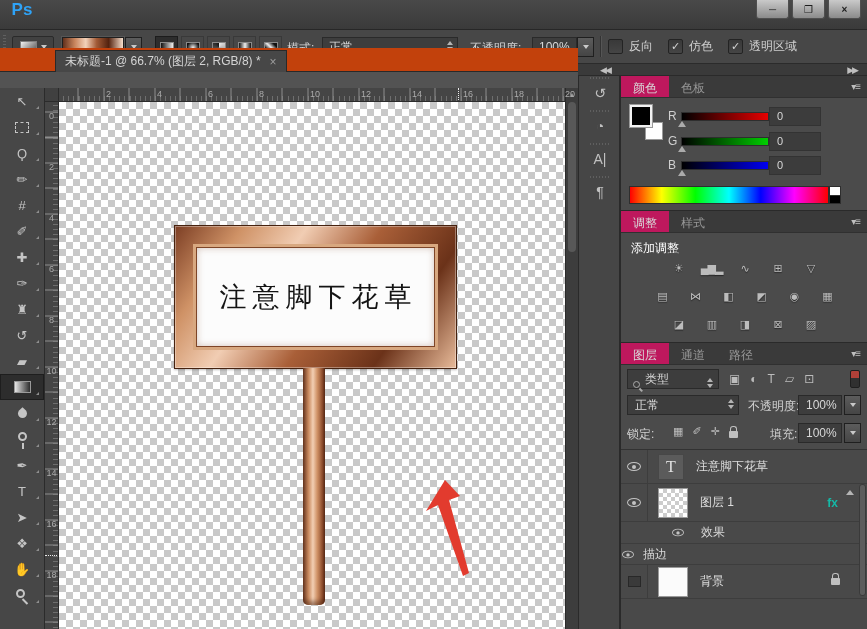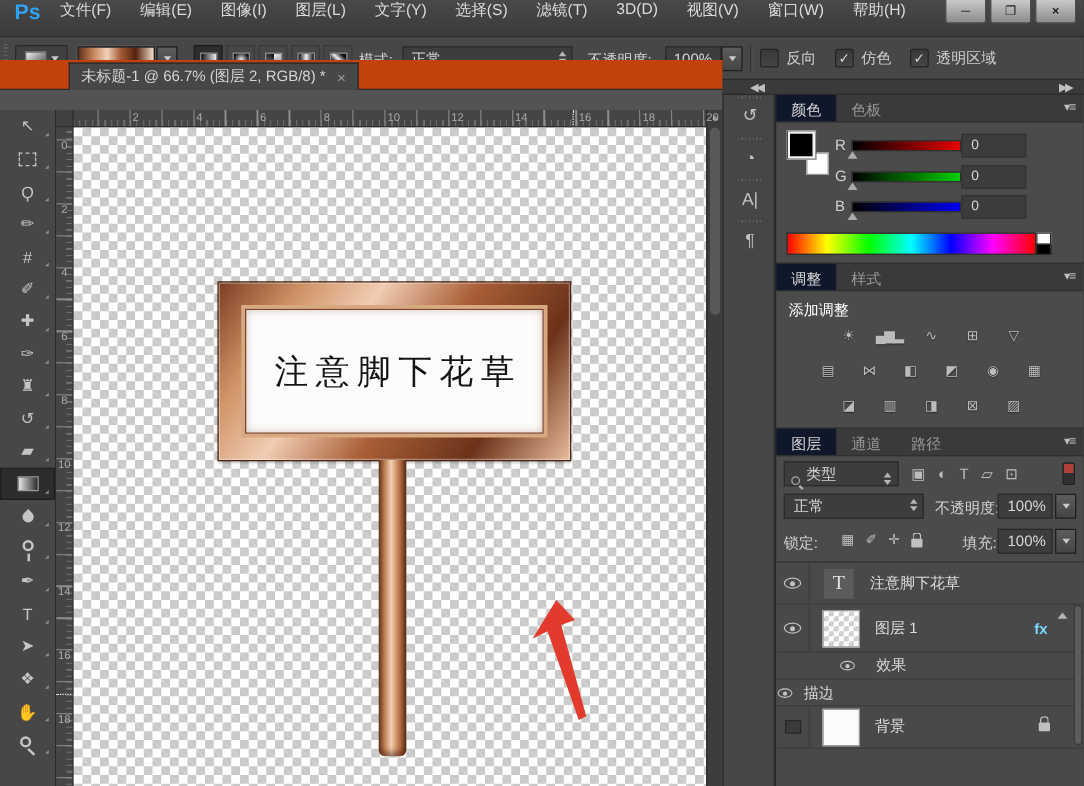--- a/index.html
+++ b/index.html
@@ -85,21 +85,21 @@
 .strip{position:absolute;left:578px;top:76px;width:42px;height:553px;background:#464646;border-right:1px solid #2a2a2a;border-left:1px solid #2a2a2a}
 .strip-btn{position:relative;width:42px;height:33px;display:flex;align-items:center;justify-content:center;color:#c0c0c0;font-size:14px}
 .strip-btn::before{content:"";position:absolute;top:1px;left:11px;right:11px;height:2px;background:repeating-linear-gradient(90deg,#5f5f5f 0 1px,transparent 1px 3px)}
 
 .panel{position:absolute;left:620px;width:247px;background:#4b4b4b;border-left:1px solid #2a2a2a}
 #p-color{top:76px;height:134px}
 #p-adjust{top:210px;height:132px;border-top:1px solid #2a2a2a}
 #p-layers{top:342px;height:363px;border-top:1px solid #2a2a2a}
 .ptabs{position:relative;height:22px;background:#3a3a3a;display:flex;border-bottom:1px solid #303030}
 .ptab{padding:4px 12px 0;color:#979797}
-.ptab.on{background:#0f172a;color:#d8d8d8}
+.ptab.on{background:#be185d;color:#d8d8d8}
 .flyout{position:absolute;right:7px;top:5px;color:#bfbfbf;font-size:10px;letter-spacing:-1px}
 
 
 .fg-swatch{position:absolute;left:8px;top:28px;width:24px;height:24px;background:#000;border:1px solid #9a9a9a;box-shadow:inset 0 0 0 2px #f2f2f2;z-index:2}
 .bg-swatch{position:absolute;left:24px;top:46px;width:18px;height:18px;background:#fff;border:1px solid #9a9a9a}
 .chrow{position:absolute;left:0;width:247px;height:20px}
 .chlabel{position:absolute;left:47px;top:2px;color:#d0d0d0}
 .chtrack{position:absolute;left:60px;top:5px;width:88px;height:9px;border:1px solid #2e2e2e}
 .chthumb{position:absolute;left:57px;top:14px;width:0;height:0;border-left:4px solid transparent;border-right:4px solid transparent;border-bottom:6px solid #ababab}
 .chval{position:absolute;left:148px;top:0;width:52px;height:19px;background:#3c3c3c;border:1px solid #333;color:#d8d8d8;font-size:11px;line-height:17px;padding-left:7px}
@@ -134,46 +134,33 @@
 .eye.small{transform:scale(.85)}
 .eyeoff{width:13px;height:11px;background:#3a3a3a;border:1px solid #282828}
 .lthumb{margin-left:10px;flex:none;position:relative}
 .t-text{width:26px;height:26px;background:#5b5b5b;border:1px solid #474747;color:#e2e2e2;font-family:"Liberation Serif",serif;font-size:16px;display:flex;align-items:center;justify-content:center}
 .t-checker,.t-checker-pole,.t-white{width:30px;height:30px;border:1px solid #9a9a9a}
 .t-checker,.t-checker-pole{background-color:#fff;background-image:linear-gradient(45deg,#ccc 25%,transparent 25%,transparent 75%,#ccc 75%),linear-gradient(45deg,#ccc 25%,transparent 25%,transparent 75%,#ccc 75%);background-size:8px 8px;background-position:0 0,4px 4px}
 .t-checker-pole{border:1px solid #f2f2f2;box-shadow:0 0 0 1px #222}
 .t-checker-pole::after{content:"";position:absolute;left:13px;top:2px;width:3px;height:25px;background:linear-gradient(90deg,#8a4a2b,#d89b70)}
 .t-white{background:#fbfbfb}
 .lname{margin-left:12px;color:#dedede;white-space:nowrap}
-.fxmark{position:absolute;right:30px;font-weight:bold;color:#7dd3fc}
+.fxmark{position:absolute;right:30px;font-weight:bold;color:#14b8a6}
 .fxcaret{position:absolute;right:14px;top:6px;border-left:4px solid transparent;border-right:4px solid transparent;border-bottom:5px solid #b5b5b5}
 .erow{position:relative;display:flex;align-items:center;border-bottom:1px solid #3d3d3d;color:#d8d8d8}
 .bg-lock{position:absolute;right:28px;top:8px}
 .lscroll{position:absolute;right:2px;top:34px;width:7px;height:112px;background:#5c5c5c;border:1px solid #3a3a3a;border-radius:3px}
 </style>
 </head>
 <body>
 
 <div id="app">
 
   <div class="titlebar">
     <div class="pslogo">Ps</div>
-    <div class="menus">
-        <span class="menu">文件(F)</span>
-        <span class="menu">编辑(E)</span>
-        <span class="menu">图像(I)</span>
-        <span class="menu">图层(L)</span>
-        <span class="menu">文字(Y)</span>
-        <span class="menu">选择(S)</span>
-        <span class="menu">滤镜(T)</span>
-        <span class="menu">3D(D)</span>
-        <span class="menu">视图(V)</span>
-        <span class="menu">窗口(W)</span>
-        <span class="menu">帮助(H)</span>
-      </div>
     <div class="winbtns">
         <div class="winbtn">─</div>
         <div class="winbtn">❐</div>
         <div class="winbtn">×</div>
       </div>
   </div>
 
   <div class="optionsbar">
     <div class="gripv"></div>
     <div class="preset-btn">

